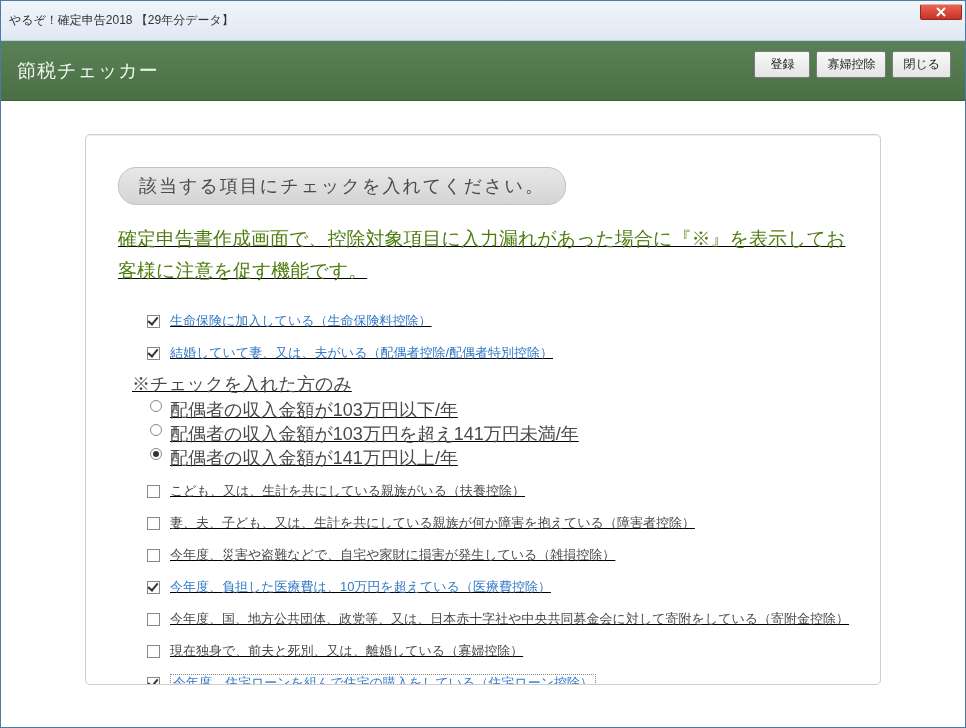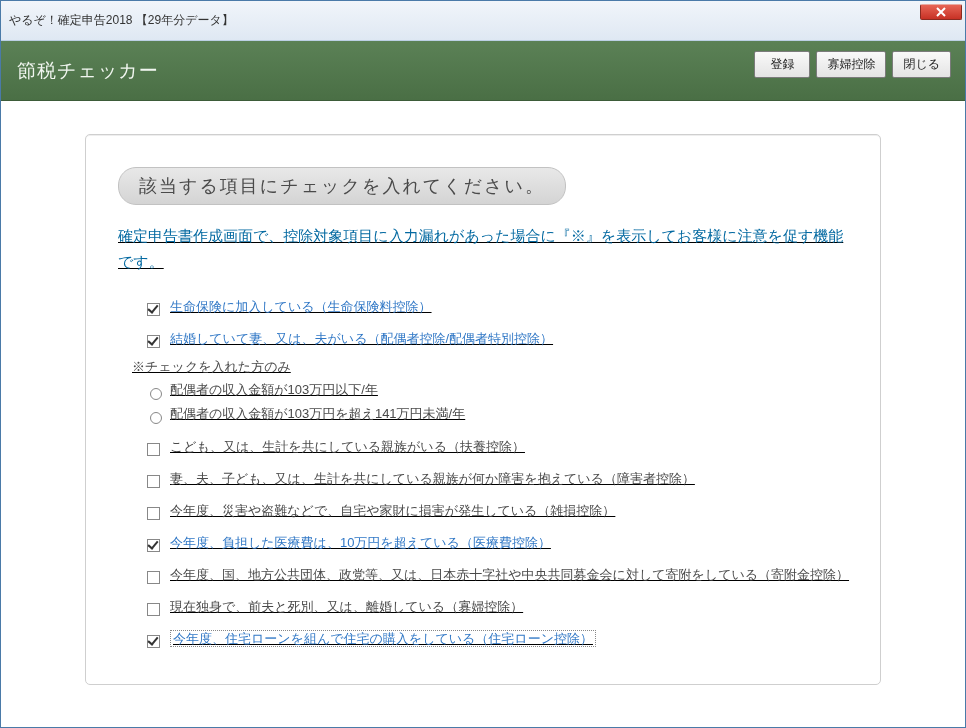--- a/index.html
+++ b/index.html
@@ -91,29 +91,29 @@
       border: 1px solid #c2c2c2;
       border-radius: 18px;
       padding: 6px 20px;
       font-size: 18px;
       color: #4a4a4a;
       letter-spacing: 2px;
       margin-left: 8px;
     }
     .description {
       margin: 18px 0 24px 8px;
-      color: #0369a1;
-      font-size: 15px;
+      color: #4d7c0f;
+      font-size: 19px;
       line-height: 1.7;
     }
     .check-list {
       margin-left: -6px;
     }
     .check-row {
-      display: flex; align-items: flex-end;
+      display: flex; align-items: center;
       margin-bottom: 14px;
       line-height: 18px;
       padding-left: 43px;
     }
     .check-box {
       width: 13px; height: 13px;
       border: 1px solid #888;
       margin: 2px 10px 0 0;
       flex-shrink: 0;
       background: #fff;
@@ -135,24 +135,24 @@
     .check-label .link { color: #3178c6; cursor: pointer; }
     .check-label .disabled { color: #4a4a4a; }
     .sel-dotted {
       border: 1px dotted #888;
       padding: 0 2px;
     }
 
     .sub-block {
       margin: -4px 0 14px 28px;
       color: #4a4a4a;
-      font-size: 13px;
+      font-size: 18px;
     }
     .radio-row {
-      display: flex; align-items: flex-end;
+      display: flex; align-items: flex-start;
       margin: 4px 0 4px 18px;
       line-height: 20px;
     }
     .radio {
       width: 12px; height: 12px;
       border: 1px solid #888;
       border-radius: 50%;
       margin-right: 8px;
       position: relative;
       background: #fff;
@@ -216,20 +216,24 @@
         <div class="sub-block">
           <div>※チェックを入れた方のみ</div>
           <div class="radio-row">
             <div class="radio"></div>
             <span class="disabled">配偶者の収入金額が103万円以下/年</span>
           </div>
           <div class="radio-row">
             <div class="radio"></div>
             <span class="disabled">配偶者の収入金額が103万円を超え141万円未満/年</span>
           </div>
+          <div class="radio-row">
+            <div class="radio selected"></div>
+            <span class="link">配偶者の収入金額が141万円以上/年</span>
+          </div>
         </div>
 
         <div class="check-row">
           <div class="check-box"></div>
           <span class="check-label"><span class="disabled">こども、又は、生計を共にしている親族がいる（扶養控除）</span></span>
         </div>
 
         <div class="check-row">
           <div class="check-box"></div>
           <span class="check-label"><span class="disabled">妻、夫、子ども、又は、生計を共にしている親族が何か障害を抱えている（障害者控除）</span></span>

